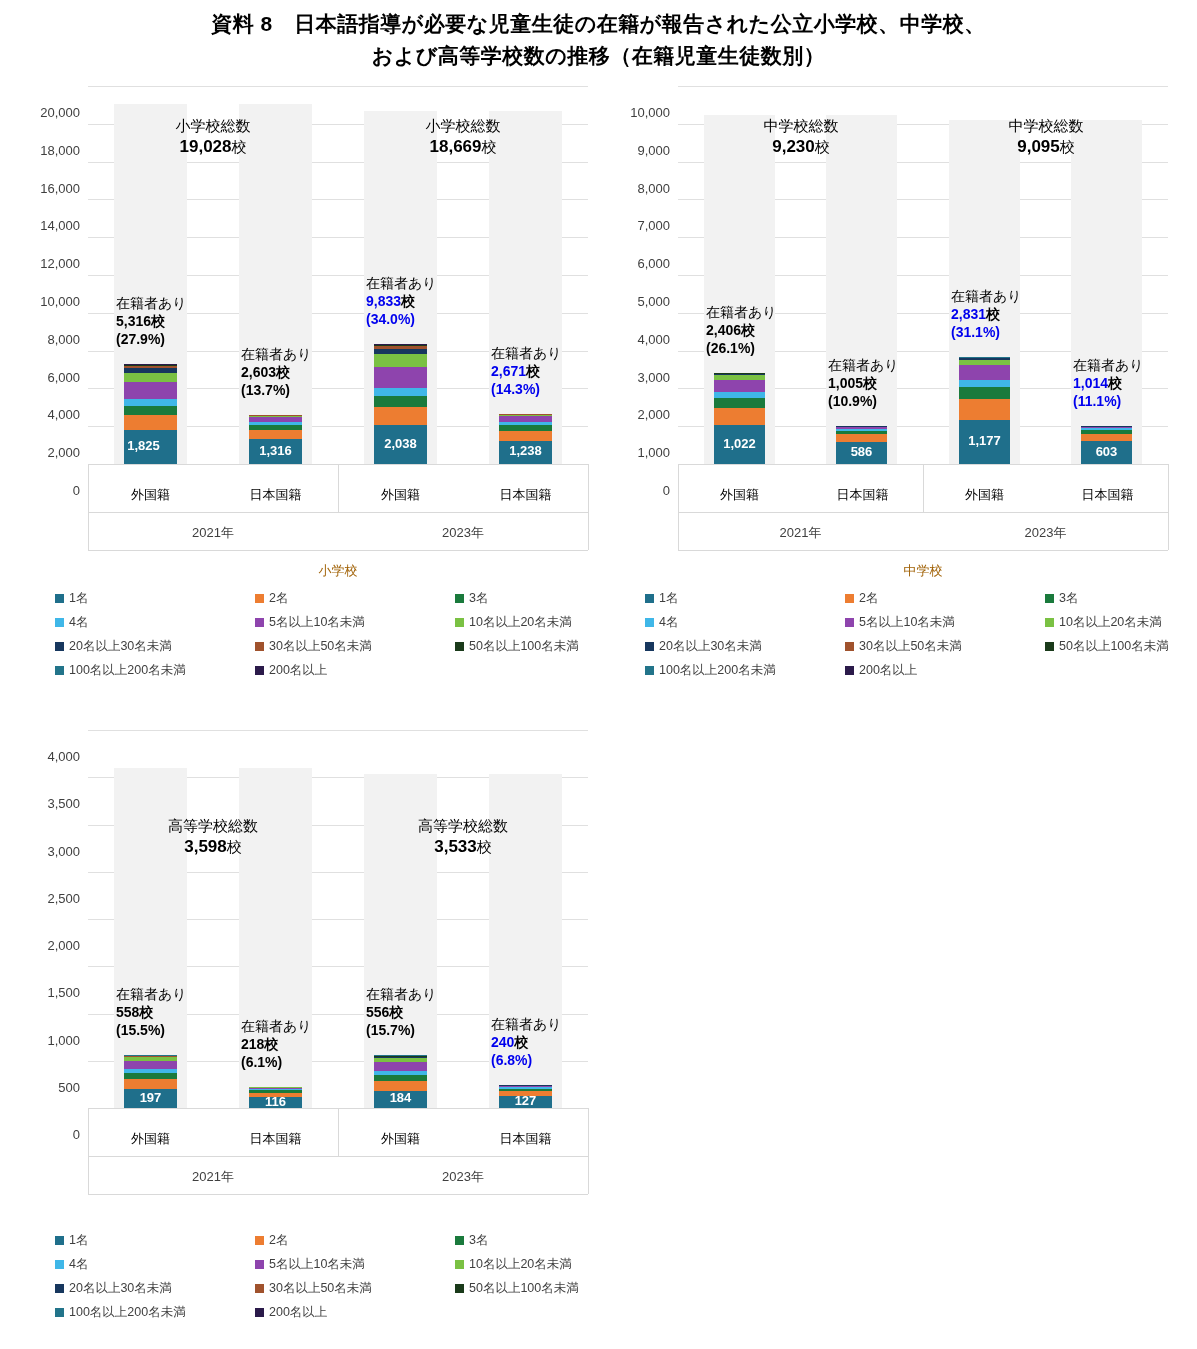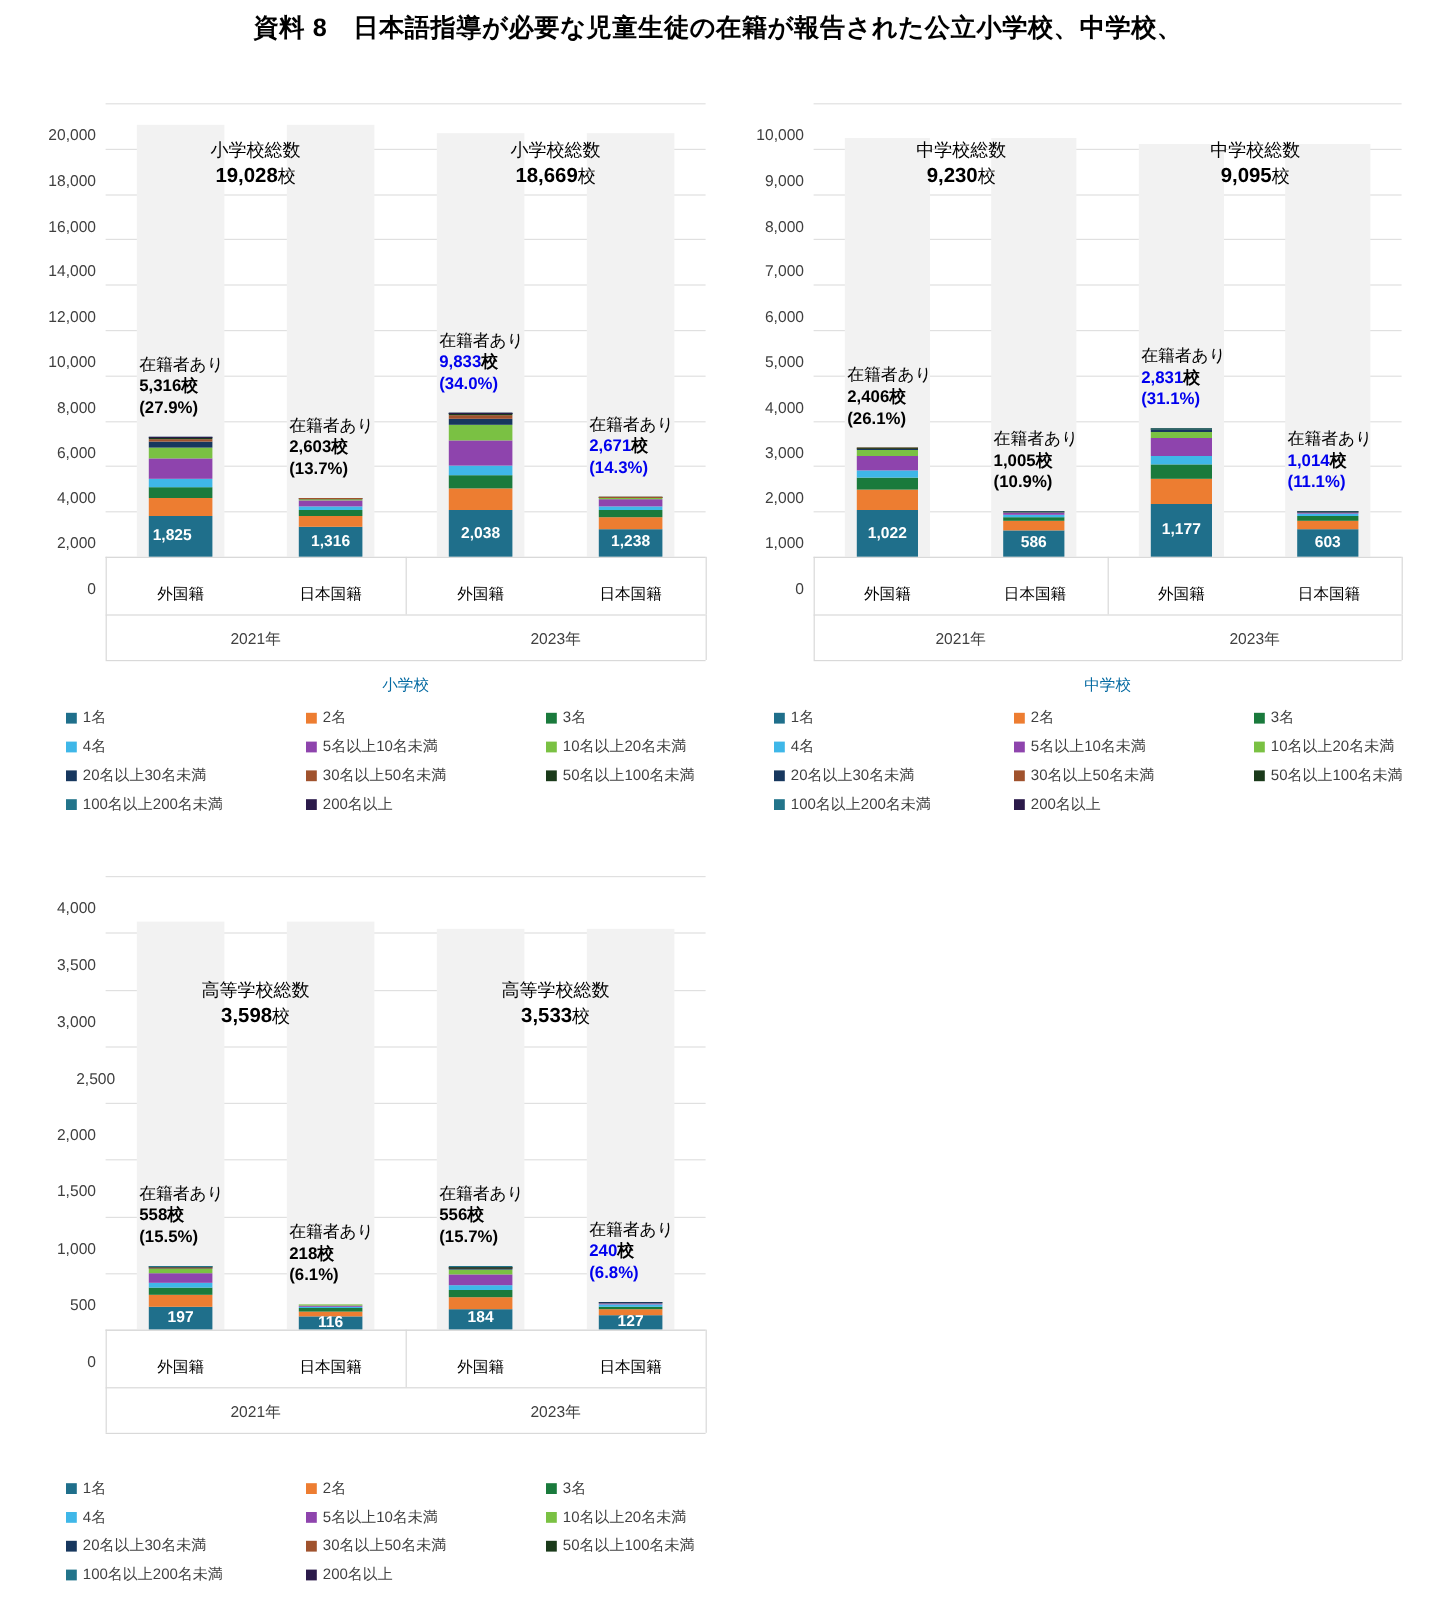--- a/index.html
+++ b/index.html
@@ -30,21 +30,21 @@
     position:absolute;width:100%;text-align:center;color:#fff;
     font-size:13px;font-weight:bold;
   }
   .catlabel{
     position:absolute;font-size:13px;color:#000;text-align:center;white-space:nowrap;
   }
   .yearlabel{
     position:absolute;font-size:13px;color:#3f3f3f;text-align:center;white-space:nowrap;
   }
   .grouplabel{
-    position:absolute;font-size:13px;color:#0369a1;text-align:center;white-space:nowrap;
+    position:absolute;font-size:13px;color:#a16207;text-align:center;white-space:nowrap;
   }
   .totalbox{
     position:absolute;text-align:center;font-size:15px;line-height:1.35;white-space:nowrap;
   }
   .totalbox .t1{font-weight:normal;}
   .totalbox .t2{font-weight:bold;font-size:17px;}
   .annot{
     position:absolute;font-size:14px;line-height:1.3;white-space:nowrap;
   }
   .annot .a1{font-weight:normal;}
@@ -55,20 +55,21 @@
   .legend .lrow{display:flex;margin-bottom:7px;}
   .legend .litem{display:flex;align-items:center;}
   .legend .sw{width:9px;height:9px;margin-right:5px;display:inline-block;}
   .legend .ltext{white-space:nowrap;}
 </style>
 </head>
 <body>
 
 <div class="title">
   <div>資料 8　日本語指導が必要な児童生徒の在籍が報告された公立小学校、中学校、</div>
+  <div>および高等学校数の推移（在籍児童生徒数別）</div>
 </div>
 
 <div id="charts">
     <div class="panel" style="left: 0px; top: 0px; width: 1197px; height: 1349px;">
       <div class="gridline" style="left: 88px; top: 464px; width: 500px;"></div>
       <div class="axis-label" style="left: 16px; top: 455px; width: 64px;">0</div>
       <div class="gridline" style="left: 88px; top: 426px; width: 500px;"></div>
       <div class="axis-label" style="left: 16px; top: 417px; width: 64px;">2,000</div>
       <div class="gridline" style="left: 88px; top: 388px; width: 500px;"></div>
       <div class="axis-label" style="left: 16px; top: 379px; width: 64px;">4,000</div>
@@ -432,21 +433,21 @@
       <div class="axis-label" style="left: 16px; top: 1099px; width: 64px;">0</div>
       <div class="gridline" style="left: 88px; top: 1061px; width: 500px;"></div>
       <div class="axis-label" style="left: 16px; top: 1052px; width: 64px;">500</div>
       <div class="gridline" style="left: 88px; top: 1014px; width: 500px;"></div>
       <div class="axis-label" style="left: 16px; top: 1005px; width: 64px;">1,000</div>
       <div class="gridline" style="left: 88px; top: 966px; width: 500px;"></div>
       <div class="axis-label" style="left: 16px; top: 957px; width: 64px;">1,500</div>
       <div class="gridline" style="left: 88px; top: 919px; width: 500px;"></div>
       <div class="axis-label" style="left: 16px; top: 910px; width: 64px;">2,000</div>
       <div class="gridline" style="left: 88px; top: 872px; width: 500px;"></div>
-      <div class="axis-label" style="left: 32px; top: 863px; width: 64px;">2,500</div>
+      <div class="axis-label" style="left: 16px; top: 863px; width: 64px;">2,500</div>
       <div class="gridline" style="left: 88px; top: 825px; width: 500px;"></div>
       <div class="axis-label" style="left: 16px; top: 816px; width: 64px;">3,000</div>
       <div class="gridline" style="left: 88px; top: 777px; width: 500px;"></div>
       <div class="axis-label" style="left: 16px; top: 768px; width: 64px;">3,500</div>
       <div class="gridline" style="left: 88px; top: 730px; width: 500px;"></div>
       <div class="axis-label" style="left: 16px; top: 721px; width: 64px;">4,000</div>
       <div class="bgcol" style="left: 114px; top: 768px; width: 73px; height: 340px;"></div>
       <div class="bar" style="left: 124px; top: 1055px; width: 53px; height: 53px; position: absolute;">
         <div class="seg" style="background: rgb(31, 111, 139); bottom: 0px; height: 18.6165px; left: 0px;"></div>
         <div class="seg" style="background: rgb(237, 125, 49); bottom: 18.6165px; height: 10.1115px; left: 0px;"></div>

